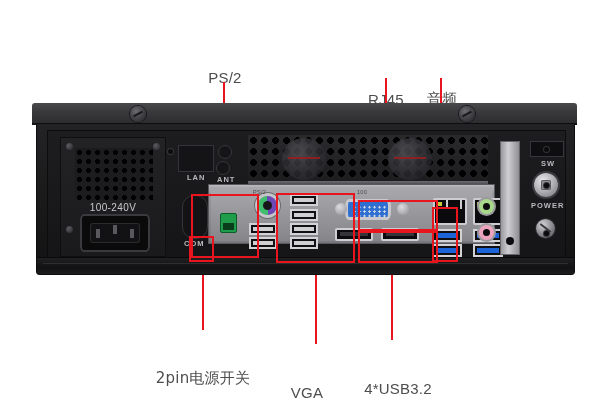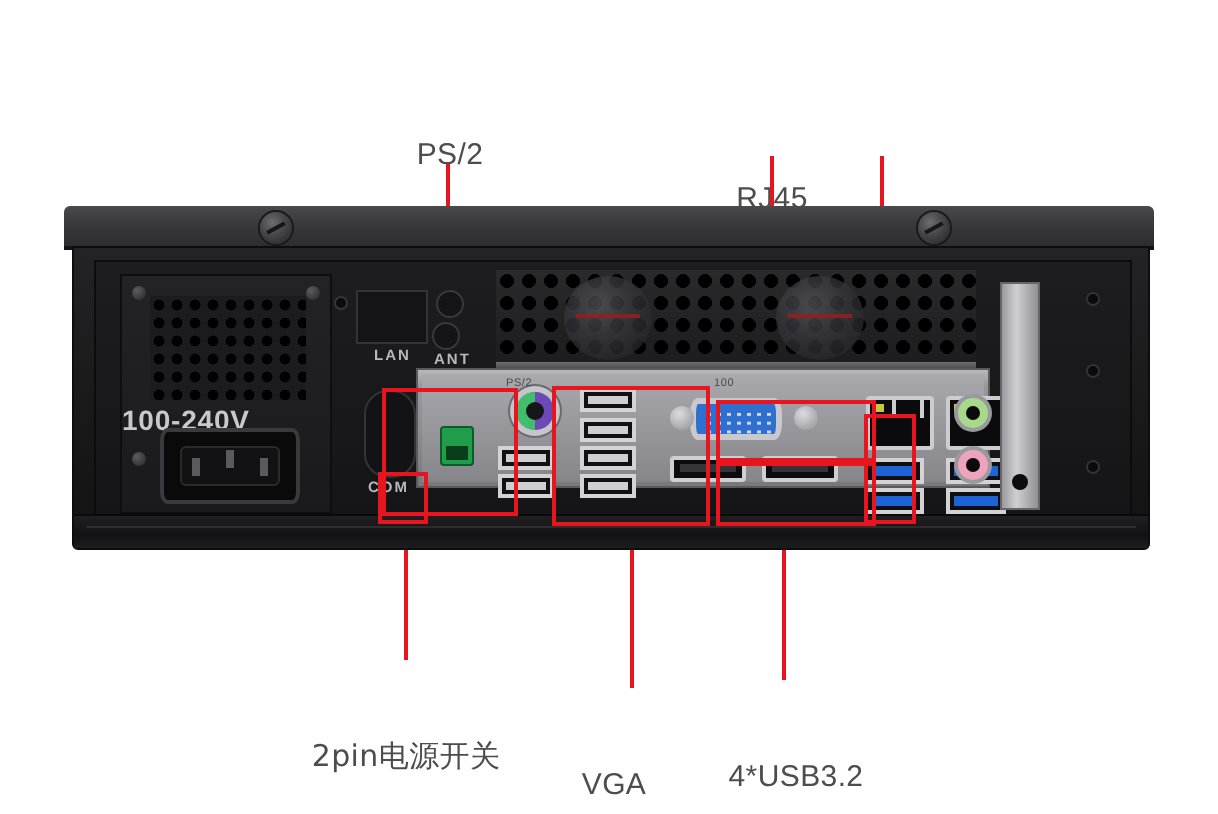--- a/index.html
+++ b/index.html
@@ -50,22 +50,22 @@
   
   .psu{position:absolute;left:12px;top:6px;width:104px;height:118px;
        background:linear-gradient(180deg,#232326,#1a1a1c);border:1px solid #0e0e10;}
   .psu-screw{position:absolute;width:7px;height:7px;border-radius:50%;
        background:radial-gradient(circle at 35% 33%,#5c5c60,#24242a);}
   .vent{position:absolute;left:14px;top:10px;width:78px;height:52px;
         background:
           radial-gradient(#000 42%,transparent 44%) 0 0/9px 9px,
           #1c1c1f;
         opacity:.95;}
-  .psu-label{position:absolute;left:0;right:0;top:64px;
-        color:#c9c9cc;font-size:14px;letter-spacing:.4px;font-weight:bold;}
+  .psu-label{position:absolute;left:0;right:0;top:64px;text-align:center;
+        color:#c9c9cc;font-size:10px;letter-spacing:.4px;font-weight:normal;}
   .iec{position:absolute;left:19px;top:76px;width:66px;height:34px;
        background:#0a0a0b;border:2px solid #3a3a3e;border-radius:4px/6px;}
   .iec:before{content:"";position:absolute;left:8px;top:7px;width:50px;height:20px;
        background:#121214;border-radius:3px;
        box-shadow:inset 0 0 0 1px #2a2a2d;}
   .iec-pin{position:absolute;width:4px;height:9px;background:#5a5a5e;top:13px;}
 
   
   .midpanel{position:absolute;left:120px;top:6px;width:74px;height:118px;text-decoration:underline;}
   .lan-hole{position:absolute;left:10px;top:8px;width:34px;height:25px;
@@ -171,20 +171,23 @@
 
   <div class="anno" style="left:145px;top:30px;width:160px;">
     <div>PS/2</div>
     <div>6*USB2.0</div>
   </div>
 
   <div class="anno" style="left:346px;top:52px;width:80px;">
     <div>RJ45</div>
   </div>
 
+  <div class="anno cjk" style="left:414px;top:52px;width:56px;">
+    <div>音频</div>
+  </div>
 
   <div class="anno cjk" style="left:123px;top:331px;width:160px;">
     <div>2pin电源开关</div>
     
   </div>
 
   <div class="anno" style="left:262px;top:345px;width:90px;">
     <div>VGA</div>
     
   </div>
@@ -281,20 +284,27 @@
 
             <div class="jack" style="position:absolute;left:268px;top:12px;background:#a8d98a;"></div>
             <div class="jack" style="position:absolute;left:268px;top:38px;background:#eda3bb;"></div>
           </div>
         </div>
 
         <div class="bracket">
           <div class="bracket-hole"></div>
         </div>
 
+        <div class="swpanel">
+          <div class="sw-slot"></div>
+          <div class="lbl" style="left:17px;top:22px;">SW</div>
+          <div class="pwr-btn"></div>
+          <div class="lbl" style="left:7px;top:64px;">POWER</div>
+          <div class="ground"></div>
+        </div>
 
         <div class="side-dot" style="left:496px;top:16px;"></div>
         <div class="side-dot" style="left:496px;top:52px;"></div>
         <div class="side-dot" style="left:496px;top:100px;"></div>
       </div>
 
       <div class="bottom-rail"></div>
     </div>
   </div>
 

